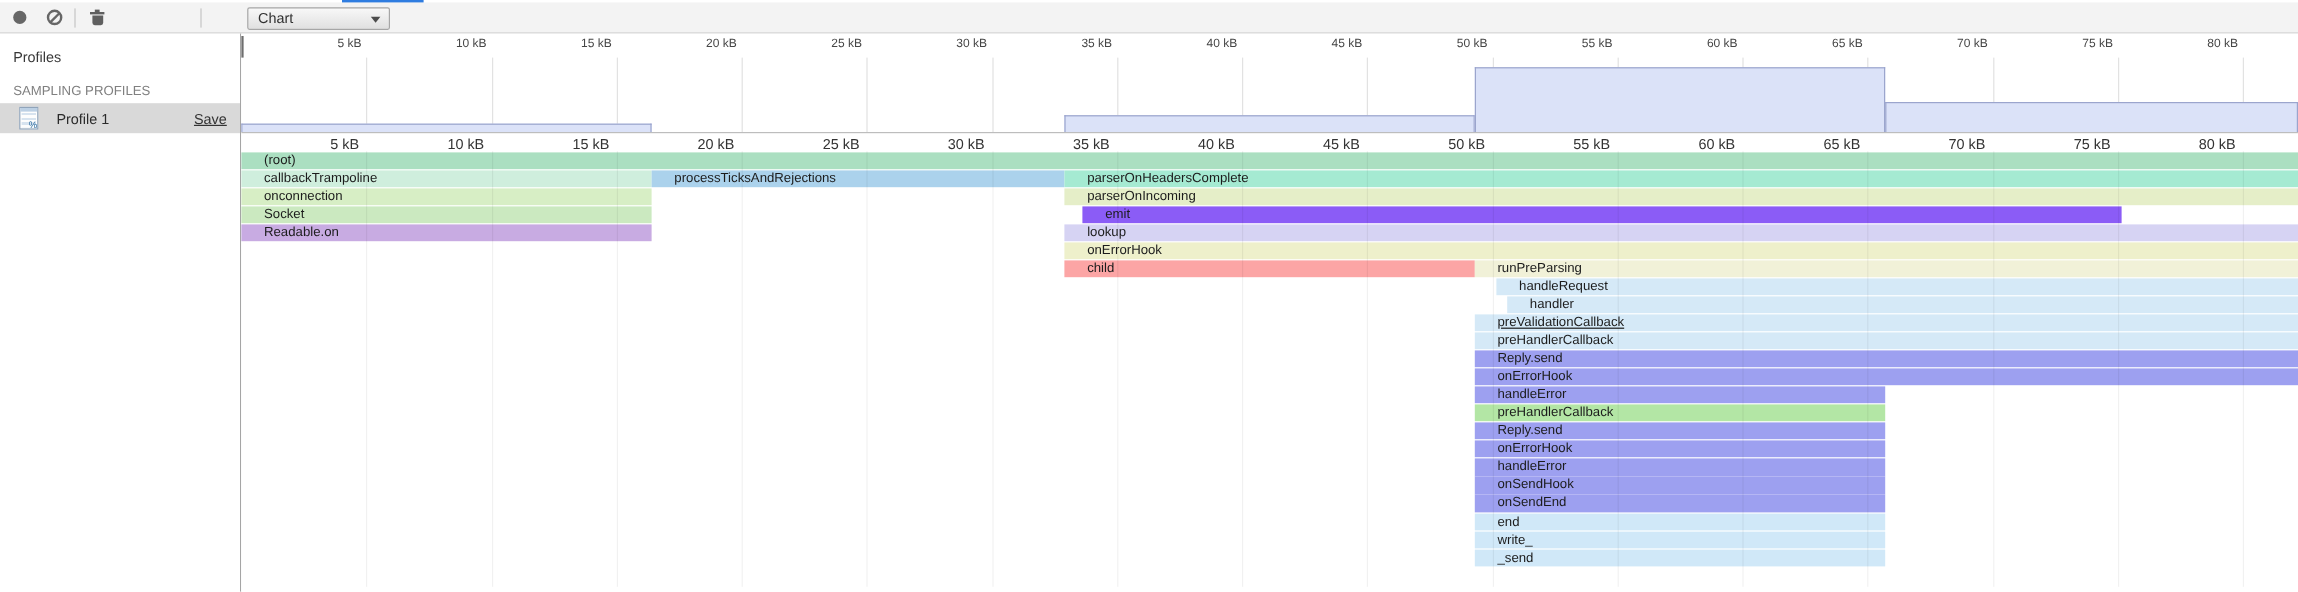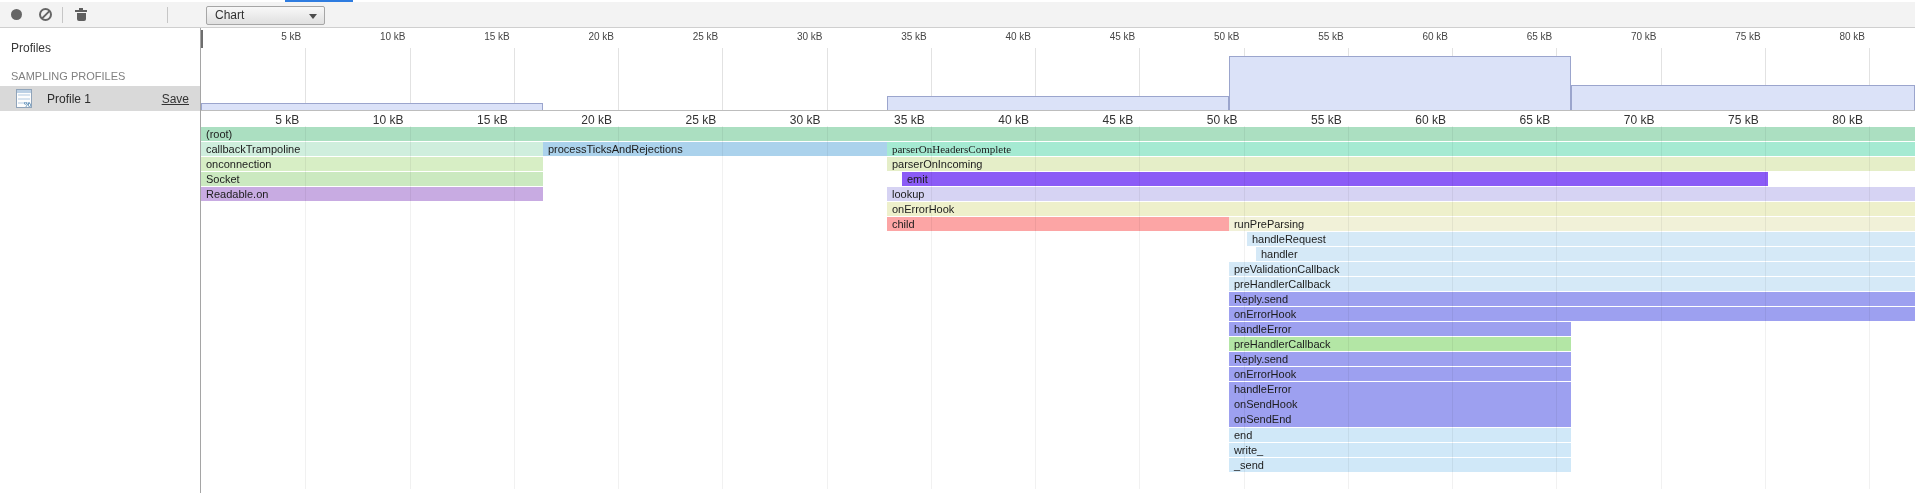--- a/index.html
+++ b/index.html
@@ -58,21 +58,21 @@
     font-size: 10px; color: #464646; }
   .grid1 { position: absolute; top: 20px; height: 62px; width: 1px; background: #e2e2e2; }
   .ov-step { position: absolute; background: #dbe2f8;
     border: 1px solid #9ba5cd; border-bottom: none; }
   .ov-handle { position: absolute; left: 0; top: 2px; width: 2px; height: 18px; background: #6e6e6e; }
   .ov-bottom { position: absolute; left: 0; top: 82px; width: 100%; height: 1px; background: #bdbdbd; }
   .tick2 { position: absolute; top: 85px; width: 90px; text-align: right;
     font-size: 12px; color: #333; }
   .grid2 { position: absolute; top: 98px; height: 363px; width: 1px; background: rgba(0,0,0,0.055); z-index: 5; pointer-events: none; }
   .frame { position: absolute; height: 14.2px; overflow: hidden; white-space: nowrap;
-    font-size: 11px; line-height: 14px; color: #1c1c1c; padding-left: 5px; cursor: pointer; }
+    font-size: 11px; line-height: 14px; color: #1c1c1c; padding-left: 19px; cursor: pointer; }
 </style>
 </head>
 <body>
 
 <div class="top-accent" style="background: rgb(46, 124, 224);"></div>
 
 <div class="toolbar">
   <div class="tb-btn" style="left:4px;">
     <span class="icon-record"></span>
   </div>
@@ -177,33 +177,33 @@
     <div class="grid1" style="left: 1668px;"></div>
     <div class="tick2" style="left: 1572px;">80 kB</div>
     <div class="grid2" style="left: 1668px;"></div>
     <div class="ov-step" style="left: 0px; width: 341.94px; top: 74.8px; height: 7.2px; background: rgb(219, 226, 248); border-color: rgb(155, 165, 205);"></div>
     <div class="ov-step" style="left: 685.965px; width: 341.94px; top: 68px; height: 14px; background: rgb(219, 226, 248); border-color: rgb(155, 165, 205);"></div>
     <div class="ov-step" style="left: 1027.9px; width: 341.94px; top: 28px; height: 54px; background: rgb(219, 226, 248); border-color: rgb(155, 165, 205);"></div>
     <div class="ov-step" style="left: 1369.85px; width: 344.025px; top: 57.2px; height: 24.8px; background: rgb(219, 226, 248); border-color: rgb(155, 165, 205);"></div>
     <div class="frame" style="left: 0px; width: 1713.87px; top: 98.5px; background: rgb(171, 223, 193);">(root)</div>
     <div class="frame" style="left: 0px; width: 341.94px; top: 113.55px; background: rgb(207, 238, 221);">callbackTrampoline</div>
     <div class="frame" style="left: 341.94px; width: 344.025px; top: 113.55px; background: rgb(171, 210, 236);">processTicksAndRejections</div>
-    <div class="frame" style="left: 685.965px; width: 1027.9px; top: 113.55px; background: rgb(165, 234, 210); font-family: Liberation Serif, serif;">parserOnHeadersComplete</div>
+    <div class="frame" style="left: 685.965px; width: 1027.9px; top: 113.55px; background: rgb(165, 234, 210);">parserOnHeadersComplete</div>
     <div class="frame" style="left: 0px; width: 341.94px; top: 128.6px; background: rgb(215, 238, 197);">onconnection</div>
     <div class="frame" style="left: 685.965px; width: 1027.9px; top: 128.6px; background: rgb(229, 238, 200);">parserOnIncoming</div>
     <div class="frame" style="left: 0px; width: 341.94px; top: 143.65px; background: rgb(203, 233, 192);">Socket</div>
     <div class="frame" style="left: 701px; width: 866px; top: 143.65px; background: #8b5cf6;">emit</div>
     <div class="frame" style="left: 0px; width: 341.94px; top: 158.7px; background: rgb(200, 171, 226);">Readable.on</div>
     <div class="frame" style="left: 685.965px; width: 1027.9px; top: 158.7px; background: rgb(214, 211, 243);">lookup</div>
     <div class="frame" style="left: 685.965px; width: 1027.9px; top: 173.75px; background: rgb(238, 240, 203);">onErrorHook</div>
     <div class="frame" style="left: 685.965px; width: 341.94px; top: 188.8px; background: #fca5a5;">child</div>
     <div class="frame" style="left: 1027.9px; width: 685.965px; top: 188.8px; background: rgb(241, 241, 216);">runPreParsing</div>
     <div class="frame" style="left: 1027.9px; width: 685.965px; top: 203.85px; background: rgb(213, 233, 247); margin-left: 18px;">handleRequest</div>
     <div class="frame" style="left: 1027.9px; width: 685.965px; top: 218.9px; background: rgb(213, 233, 247); margin-left: 27px;">handler</div>
-    <div class="frame" style="left: 1027.9px; width: 685.965px; top: 233.95px; background: rgb(213, 233, 247);">preValidationCallback</div>
+    <div class="frame" style="left: 1027.9px; width: 685.965px; top: 233.95px; background: rgb(213, 233, 247); text-decoration: underline;">preValidationCallback</div>
     <div class="frame" style="left: 1027.9px; width: 685.965px; top: 249px; background: rgb(213, 233, 247);">preHandlerCallback</div>
     <div class="frame" style="left: 1027.9px; width: 685.965px; top: 264.05px; background: rgb(157, 160, 240);">Reply.send</div>
     <div class="frame" style="left: 1027.9px; width: 685.965px; top: 279.1px; background: rgb(157, 160, 240);">onErrorHook</div>
     <div class="frame" style="left: 1027.9px; width: 341.94px; top: 294.15px; background: rgb(157, 160, 240);">handleError</div>
     <div class="frame" style="left: 1027.9px; width: 341.94px; top: 309.2px; background: rgb(179, 230, 165);">preHandlerCallback</div>
     <div class="frame" style="left: 1027.9px; width: 341.94px; top: 324.25px; background: rgb(157, 160, 240);">Reply.send</div>
     <div class="frame" style="left: 1027.9px; width: 341.94px; top: 339.3px; background: rgb(157, 160, 240);">onErrorHook</div>
     <div class="frame" style="left: 1027.9px; width: 341.94px; top: 354.35px; background: rgb(157, 160, 240);">handleError</div>
     <div class="frame" style="left: 1027.9px; width: 341.94px; top: 369.4px; background: rgb(157, 160, 240);">onSendHook</div>
     <div class="frame" style="left: 1027.9px; width: 341.94px; top: 384.45px; background: rgb(157, 160, 240);">onSendEnd</div>

